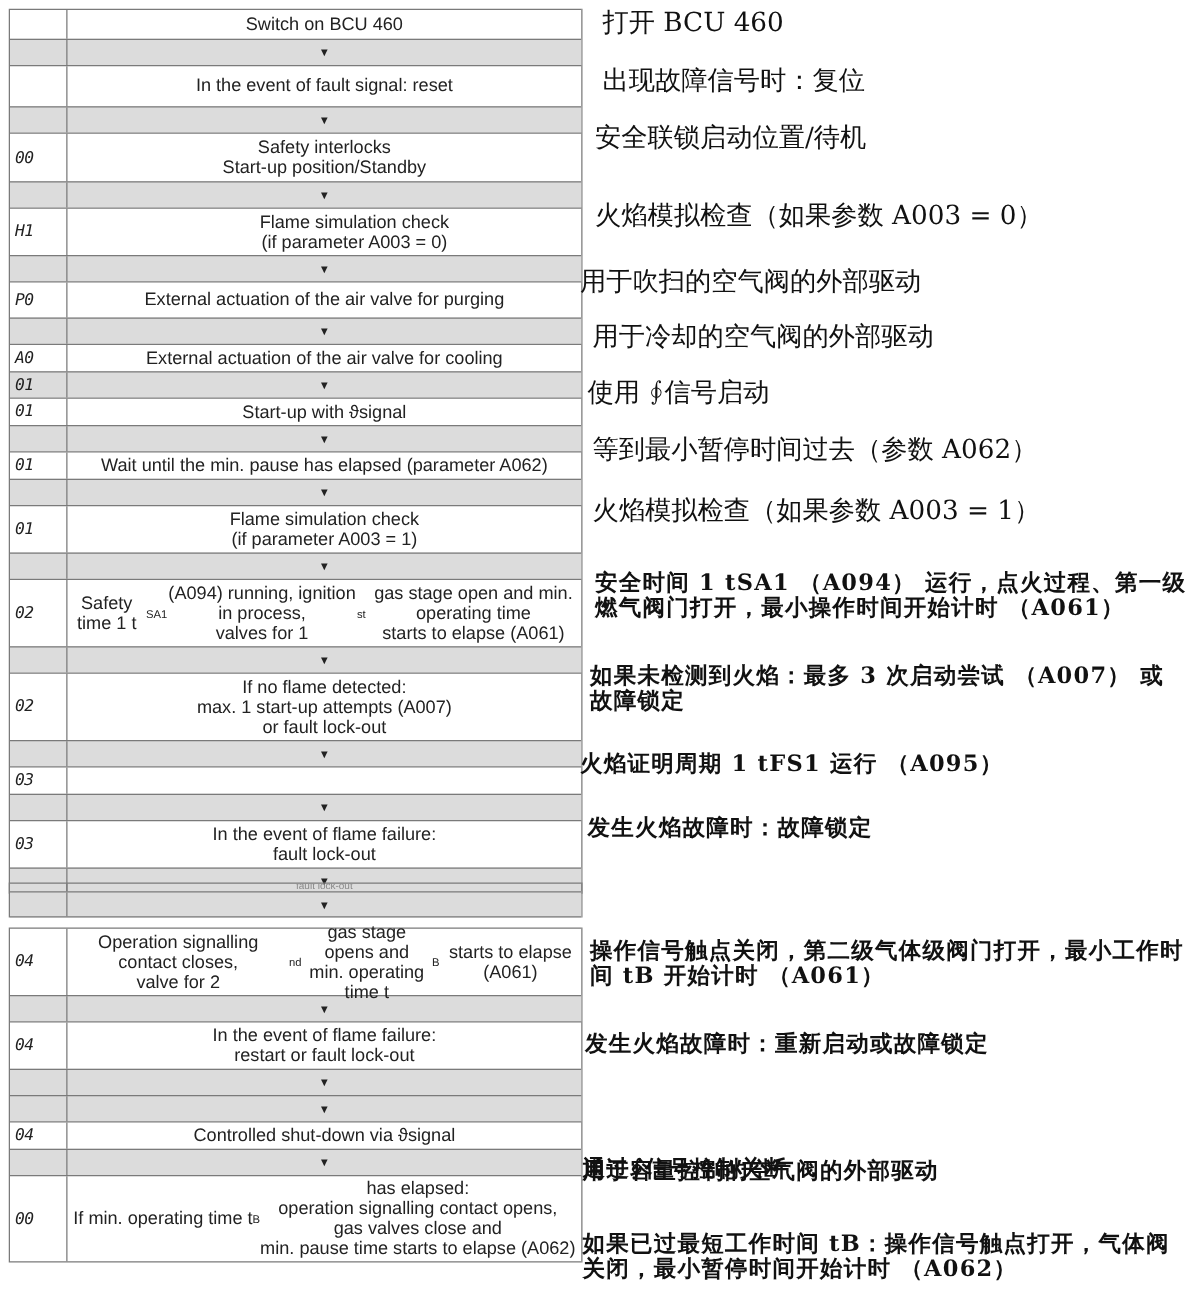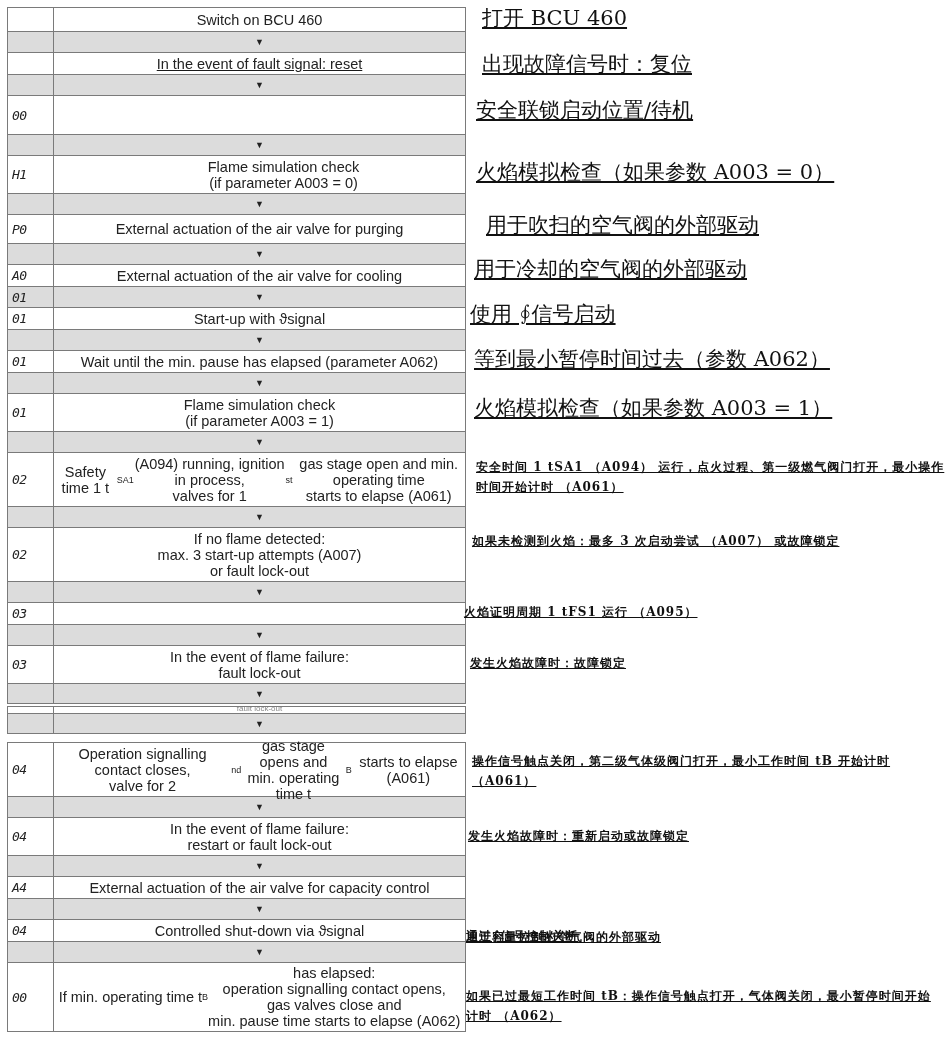--- a/index.html
+++ b/index.html
@@ -10,46 +10,48 @@
   .row:last-child { border-bottom: 1px solid #7a7a7a; }
   .row.arrow { background: #dcdcdc; }
   .code { width: 46px; border-right: 1px solid #7a7a7a; display: flex; align-items: center;
           padding-left: 4px; box-sizing: border-box; font-style: italic; font-size: 13px;
           font-family: "DejaVu Sans Mono", monospace; letter-spacing: -0.5px; color: #222; }
   .txt { flex: 1; display: flex; align-items: center; justify-content: center; text-align: center;
          font-size: 14.5px; line-height: 16px; color: #222; white-space: pre-line; }
   .arrow .txt { font-size: 9px; }
   .frag .txt { font-size: 8px; color: #888; align-items: flex-end; line-height: 8px; overflow: hidden; }
   sub, sup { font-size: 9px; line-height: 0; }
-  .zh { position: absolute; font-family: "DejaVu Serif", serif; color: #111; white-space: nowrap; text-decoration: underline; }
+  .zh { position: absolute; font-family: "DejaVu Serif", serif; color: #111; white-space: nowrap; }
   .zh.big { font-size: 21px; }
-  .zh.small { font-size: 12px; font-weight: bold; line-height: 20px; white-space: normal; width: 475px; letter-spacing: 1px; }
+  .zh.small { font-size: 18px; font-weight: bold; line-height: 20px; white-space: normal; width: 475px; letter-spacing: 1px; }
 </style>
 </head>
 <body>
 
 <div class="tbl" id="b1" style="top:7px;">
     <div class="row" style="height: 24px;">
       <div class="code"></div>
       <div class="txt">Switch on BCU 460</div>
     </div>
     <div class="row arrow" style="height: 21px;">
       <div class="code"></div>
       <div class="txt">▼</div>
     </div>
-    <div class="row" style="height: 22px; text-decoration: underline;">
+    <div class="row" style="height: 33px;">
       <div class="code"></div>
       <div class="txt">In the event of fault signal: reset</div>
     </div>
     <div class="row arrow" style="height: 21px;">
       <div class="code"></div>
       <div class="txt">▼</div>
     </div>
     <div class="row" style="height: 39px;">
       <div class="code">00</div>
+      <div class="txt">Safety interlocks
+Start-up position/Standby</div>
     </div>
     <div class="row arrow" style="height: 21px;">
       <div class="code"></div>
       <div class="txt">▼</div>
     </div>
     <div class="row" style="height: 38px; gap: 48px;">
       <div class="code">H1</div>
       <div class="txt">Flame simulation check
 (if parameter A003 = 0)</div>
     </div>
@@ -102,21 +104,21 @@
       <div class="code">02</div>
       <div class="txt">Safety time 1 t<sub>SA1</sub> (A094) running, ignition in process,<br>valves for 1<sup>st</sup> gas stage open and min. operating time<br>starts to elapse (A061)</div>
     </div>
     <div class="row arrow" style="height: 21px;">
       <div class="code"></div>
       <div class="txt">▼</div>
     </div>
     <div class="row" style="height: 54px;">
       <div class="code">02</div>
       <div class="txt">If no flame detected:
-max. 3 start-up attempts (A007)
+max. 1 start-up attempts (A007)
 or fault lock-out</div>
     </div>
     <div class="row arrow" style="height: 21px;">
       <div class="code"></div>
       <div class="txt">▼</div>
     </div>
     <div class="row" style="height: 22px;">
       <div class="code">03</div>
     </div>
     <div class="row arrow" style="height: 21px;">
@@ -153,24 +155,20 @@
       <div class="txt">▼</div>
     </div>
     <div class="row" style="height: 38px;">
       <div class="code">04</div>
       <div class="txt">In the event of flame failure:
 restart or fault lock-out</div>
     </div>
     <div class="row arrow" style="height: 21px;">
       <div class="code"></div>
       <div class="txt">▼</div>
-    </div>
-    <div class="row" style="height: 22px;">
-      <div class="code">A4</div>
-      <div class="txt">External actuation of the air valve for capacity control</div>
     </div>
     <div class="row arrow" style="height: 21px;">
       <div class="code"></div>
       <div class="txt">▼</div>
     </div>
     <div class="row" style="height: 22px;">
       <div class="code">04</div>
       <div class="txt">Controlled shut-down via ϑsignal</div>
     </div>
     <div class="row arrow" style="height: 21px;">
@@ -180,21 +178,21 @@
     <div class="row" style="height: 70px;">
       <div class="code">00</div>
       <div class="txt">If min. operating time t<sub>B</sub> has elapsed:<br>operation signalling contact opens,<br>gas valves close and<br>min. pause time starts to elapse (A062)</div>
     </div>
   </div>
 <div id="zh">
     <div class="zh big" style="left: 482px; top: 4px;">打开 BCU 460</div>
     <div class="zh big" style="left: 482px; top: 50px;">出现故障信号时：复位</div>
     <div class="zh big" style="left: 476px; top: 96px;">安全联锁启动位置/待机</div>
     <div class="zh big" style="left: 476px; top: 158px;">火焰模拟检查（如果参数 A003 = 0）</div>
-    <div class="zh big" style="left: 486px; top: 211px;">用于吹扫的空气阀的外部驱动</div>
+    <div class="zh big" style="left: 464px; top: 211px;">用于吹扫的空气阀的外部驱动</div>
     <div class="zh big" style="left: 474px; top: 255px;">用于冷却的空气阀的外部驱动</div>
     <div class="zh big" style="left: 470px; top: 300px;">使用 ∮信号启动</div>
     <div class="zh big" style="left: 474px; top: 345px; text-align: center;">等到最小暂停时间过去（参数 A062）</div>
     <div class="zh big" style="left: 474px; top: 394px;">火焰模拟检查（如果参数 A003 = 1）</div>
     <div class="zh small" style="left: 476px; top: 457px;">安全时间 1 tSA1 （A094） 运行，点火过程、第一级燃气阀门打开，最小操作时间开始计时 （A061）</div>
     <div class="zh small" style="left: 472px; top: 531px;">如果未检测到火焰：最多 3 次启动尝试 （A007） 或故障锁定</div>
     <div class="zh small" style="left: 464px; top: 602px;">火焰证明周期 1 tFS1 运行 （A095）</div>
     <div class="zh small" style="left: 470px; top: 653px;">发生火焰故障时：故障锁定</div>
     <div class="zh small" style="left: 472px; top: 751px;">操作信号触点关闭，第二级气体级阀门打开，最小工作时间 tB 开始计时 （A061）</div>
     <div class="zh small" style="left: 468px; top: 826px;">发生火焰故障时：重新启动或故障锁定</div>

